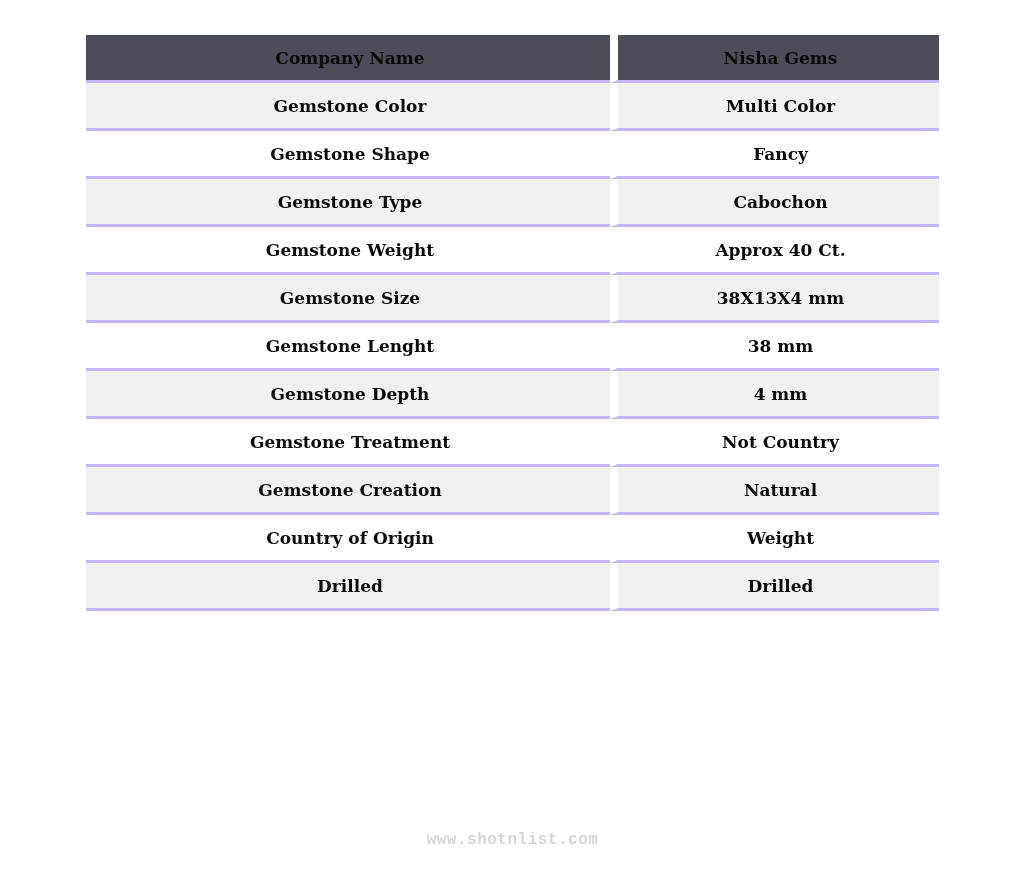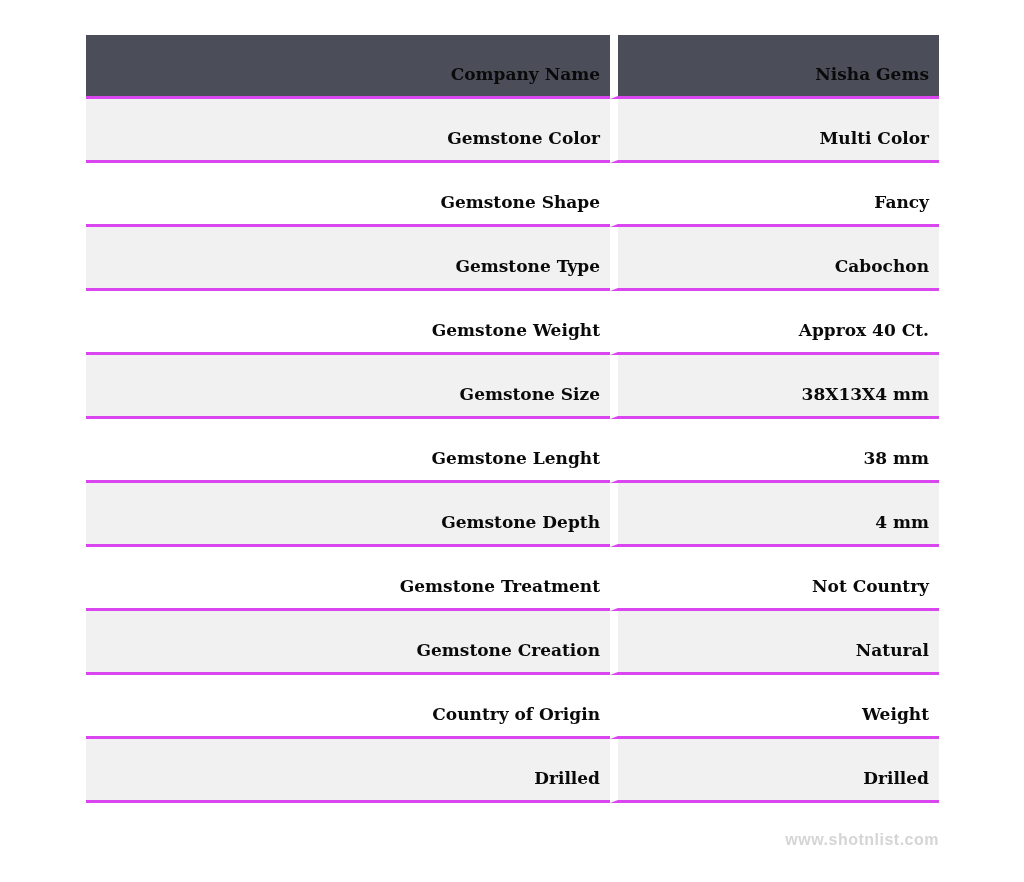--- a/index.html
+++ b/index.html
@@ -26,44 +26,44 @@
     width: 100%;
     table-layout: fixed;
     font-family: "DejaVu Serif", "Liberation Serif", serif;
     font-weight: bold;
     font-size: 17px;
     color: #0a0a0a;
   }
   col.col-label { width: 524px; }
   col.col-value { width: 329px; }
   th, td {
-    text-align: right;
+    text-align: center;
     vertical-align: middle;
     height: 45px;
-    padding: 16px 10px 0 14px;
-    border-bottom: 3px solid #d946ef;
+    padding: 0 10px 0 14px;
+    border-bottom: 3px solid #c4b5fd;
     overflow: hidden;
     white-space: nowrap;
   }
   .value-col {
     border-left: 8px solid #ffffff;
     margin-left: 32px;
   }
   thead th {
     background: var(--header-bg, #4b4e59);
   }
   tbody tr:nth-child(odd) td { background: var(--row-alt-bg, #f1f1f2); }
   tbody tr:nth-child(even) td { background: var(--row-bg, #ffffff); }
   .watermark {
     position: absolute;
     left: 86px;
     top: 831px;
     width: 853px;
-    text-align: right;
-    font-family: Liberation Sans, sans-serif;
+    text-align: center;
+    font-family: Liberation Mono, monospace;
     font-weight: bold;
     font-size: 16px;
     color: var(--watermark-color, #d5d5d5);
     letter-spacing: 0.5px;
   }
 </style>
 </head>
 <body>
 
 <div class="table-wrap">

